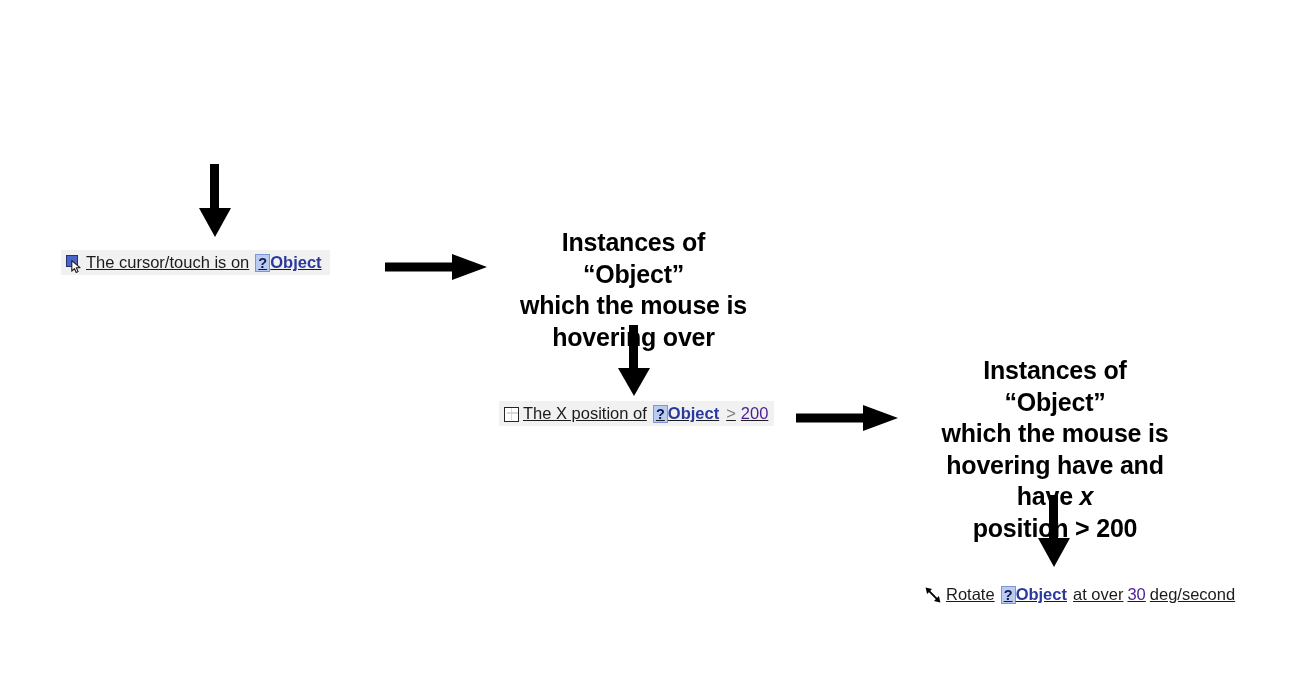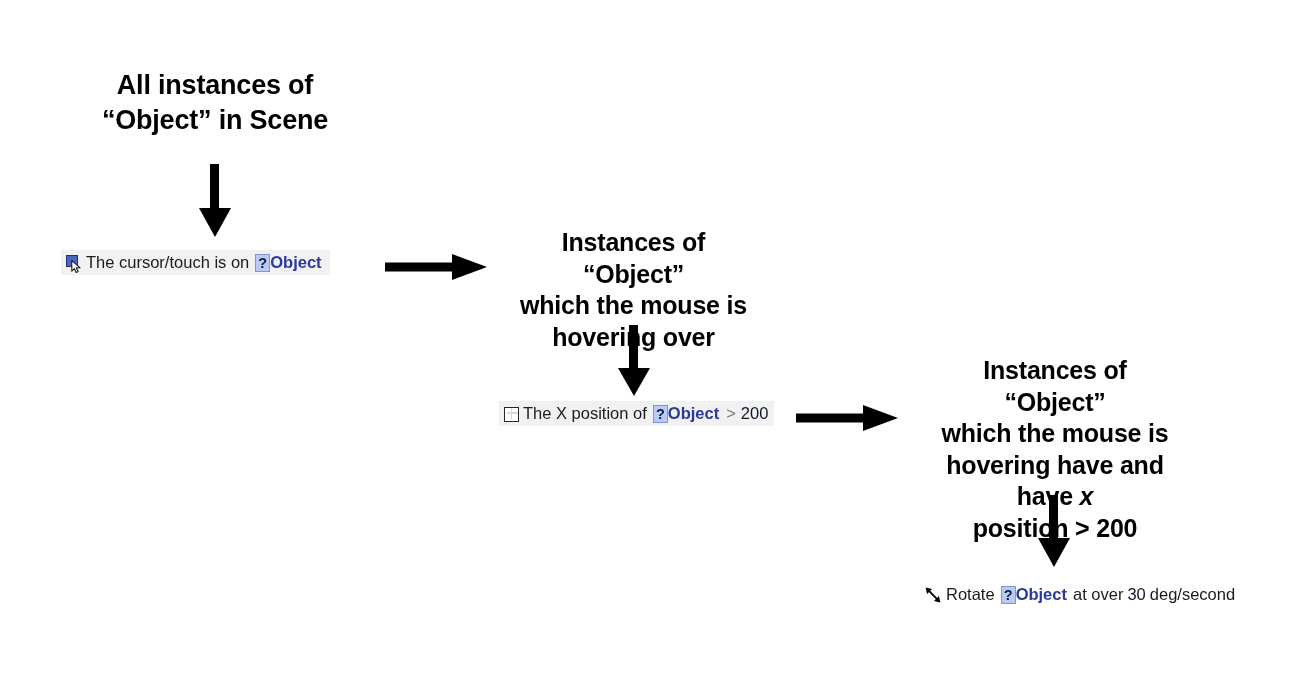--- a/index.html
+++ b/index.html
@@ -48,20 +48,21 @@
     position: absolute;
     display: flex;
     align-items: center;
     background: #f1f1f1;
     padding: 3px 6px 3px 5px;
     font-family: "Liberation Sans", sans-serif;
     font-size: 16.5px;
     color: #1b1b1b;
     white-space: nowrap;
     box-sizing: border-box;
+    text-decoration: underline;
   }
   .block-row.plain {
     background: transparent;
   }
 
   .block-icon {
     display: inline-block;
     width: 17px;
     height: 17px;
     margin-right: 3px;
@@ -141,35 +142,33 @@
     color: #2a3a9c;
     font-weight: bold;
     font-size: 16.5px;
   }
 
   .op-gray {
     color: #7a7a7a;
     margin: 0 5px;
   }
   .num-green {
-    color: #0f172a;
+    color: #4c1d95;
   }
 
   
   .arrow {
     position: absolute;
   }
 </style>
 </head>
 <body>
 
 <div class="canvas">
 
-  <div class="annotation title" style="left:55px; top:68px; width:320px;">All instances of
-“Object” in Scene</div>
 
   <div class="arrow" style="left:186px; top:164px; width:58px; height:74px;">
     <svg width="58" height="74" viewBox="0 0 58 74" xmlns="http://www.w3.org/2000/svg">
       <rect x="24" y="0" width="9" height="46" fill="#000000"></rect>
       <polygon points="13,44 45,44 29,73" fill="#000000"></polygon>
     </svg>
   </div>
 
   <div class="block-row" style="left:61px; top:250px;">
     <span class="block-icon icon-cursor-square">

